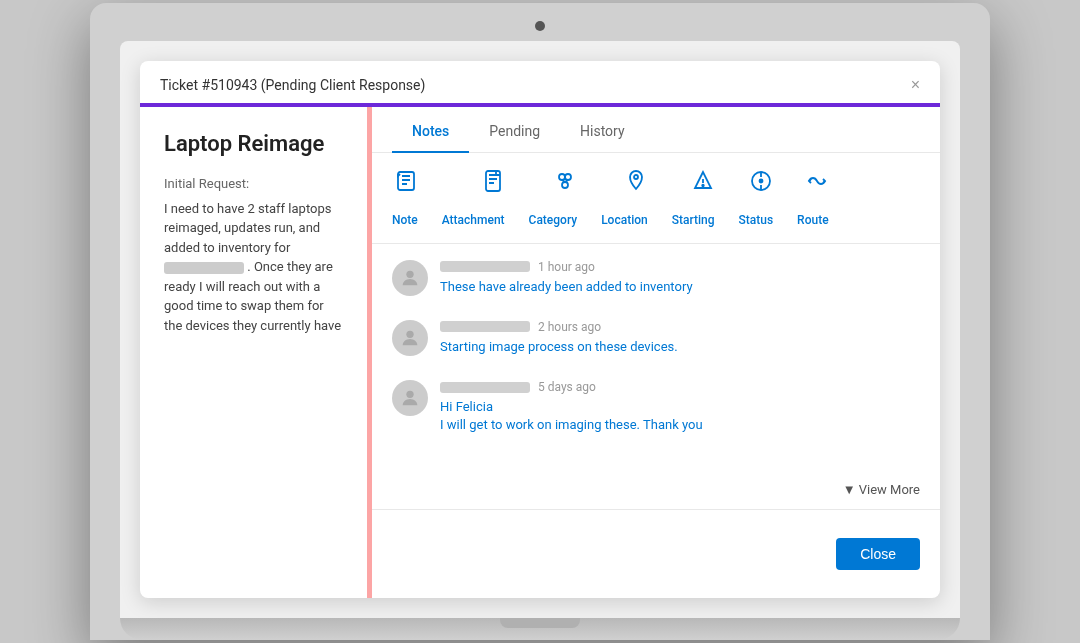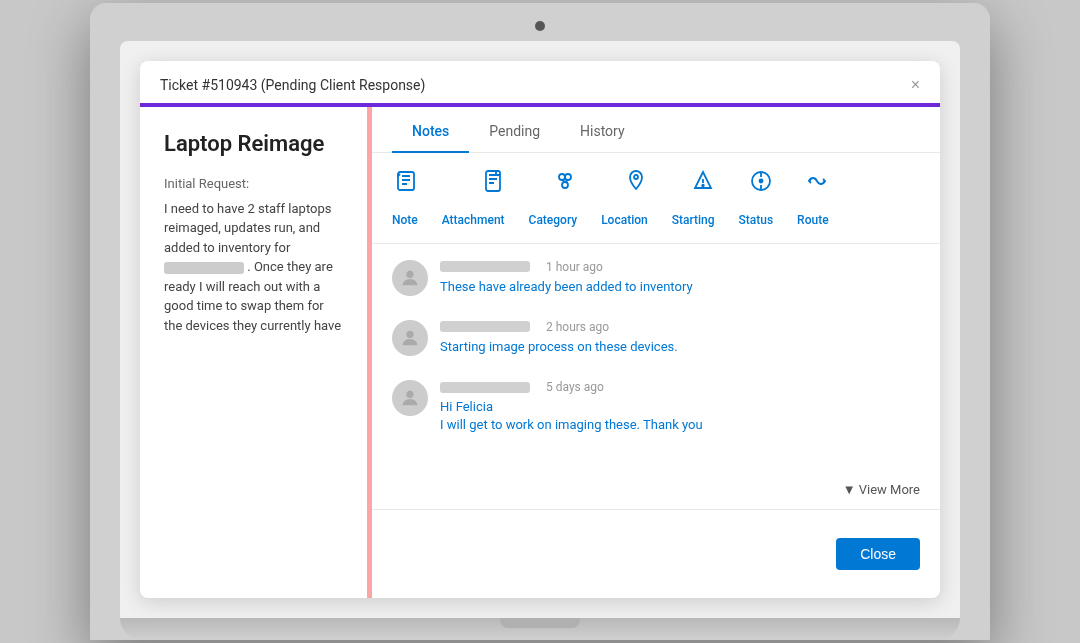--- a/index.html
+++ b/index.html
@@ -213,21 +213,21 @@
       height: 22px;
     }
 
     .comment-content {
       flex: 1;
     }
 
     .comment-meta {
       display: flex;
       align-items: center;
-      gap: 16px;
+      gap: 8px;
       margin-bottom: 4px;
     }
 
     .comment-author-redacted {
       display: inline-block;
       background: #d0d0d0;
       border-radius: 3px;
       height: 11px;
       width: 90px;
     }

